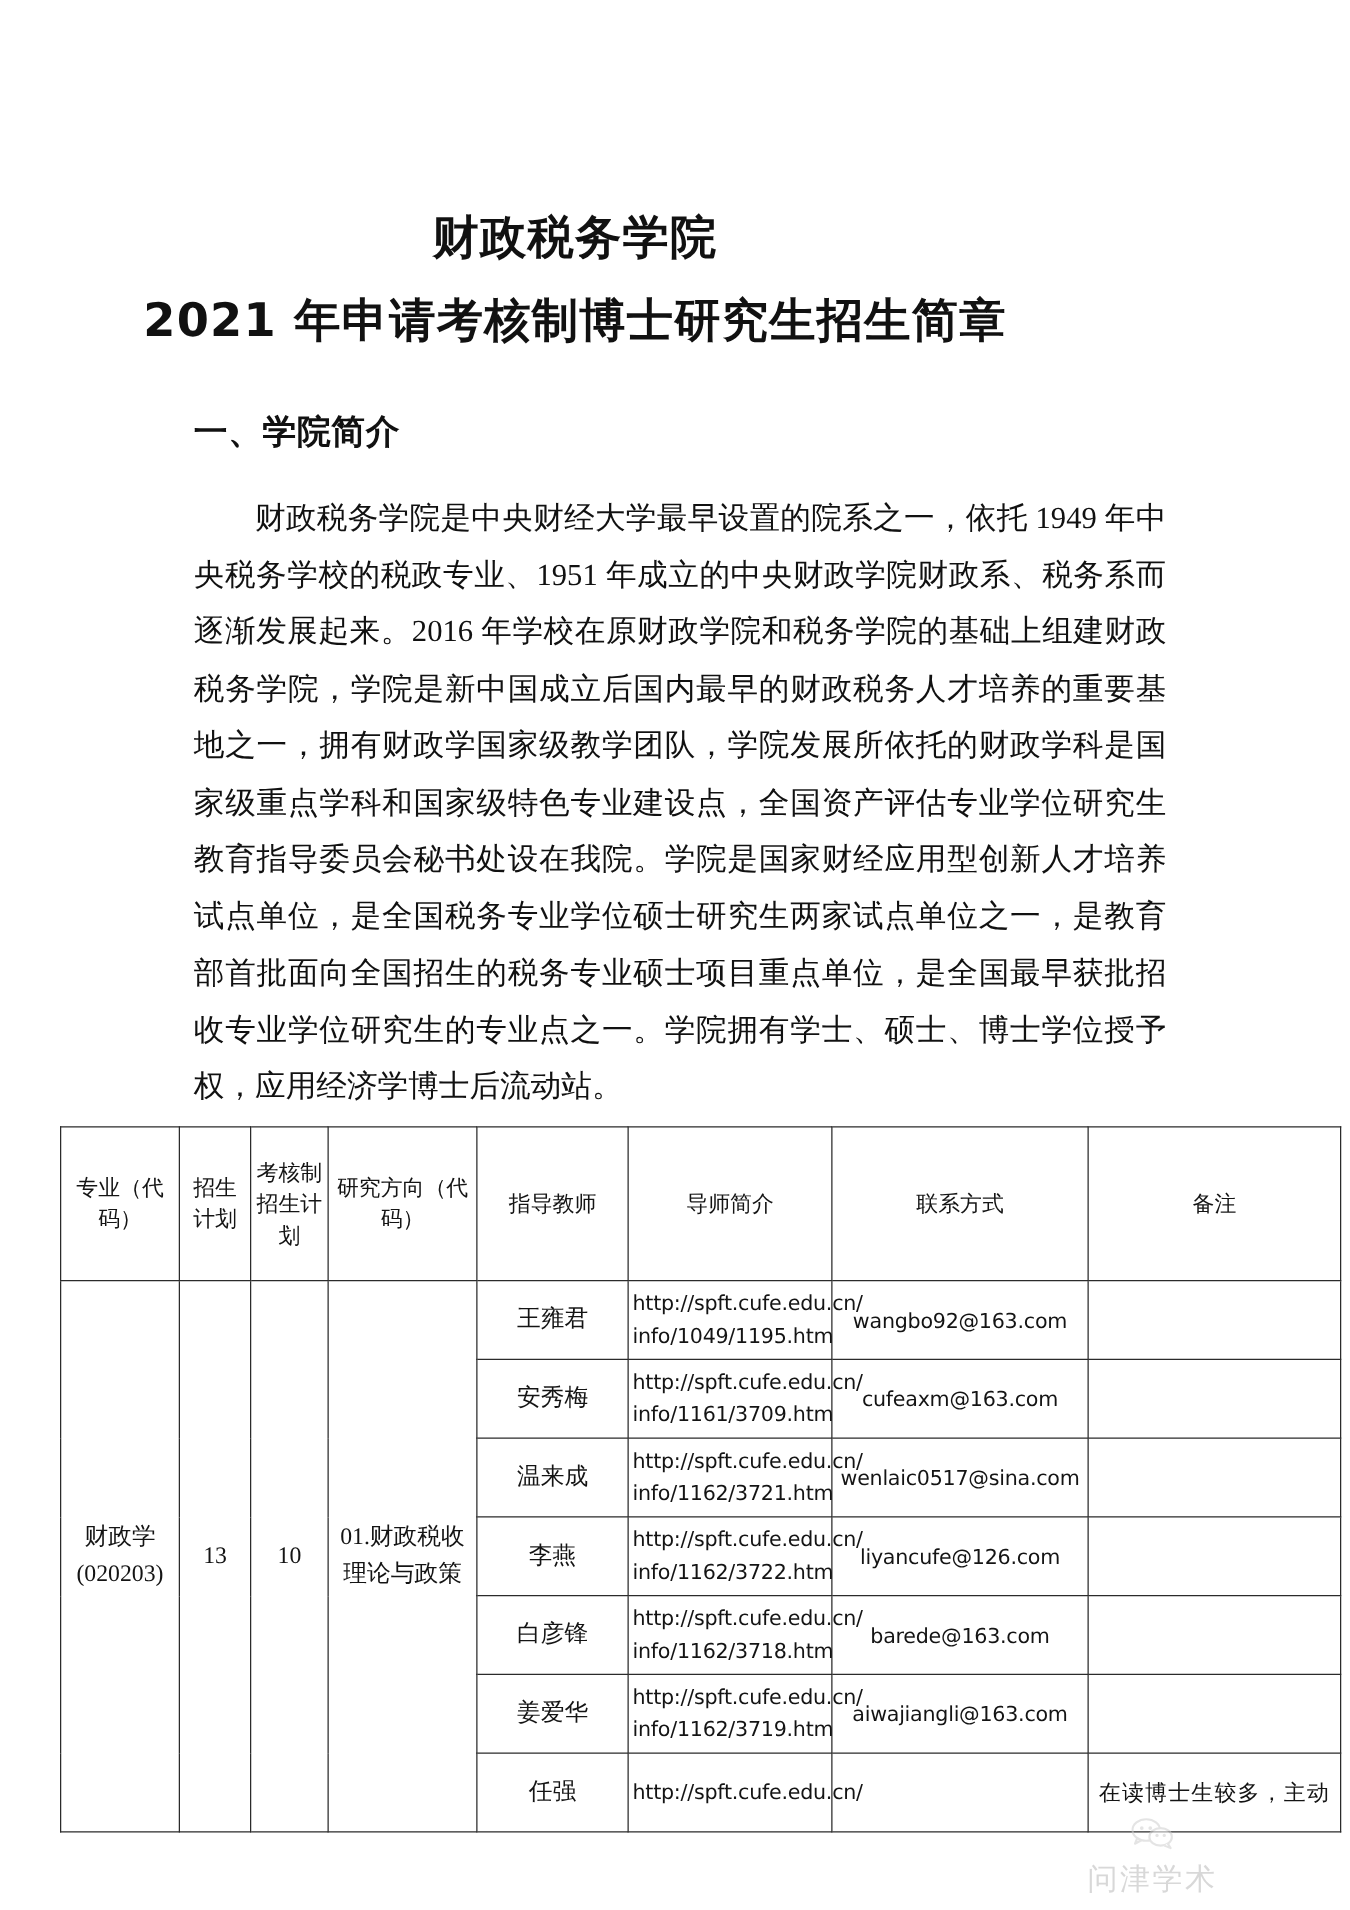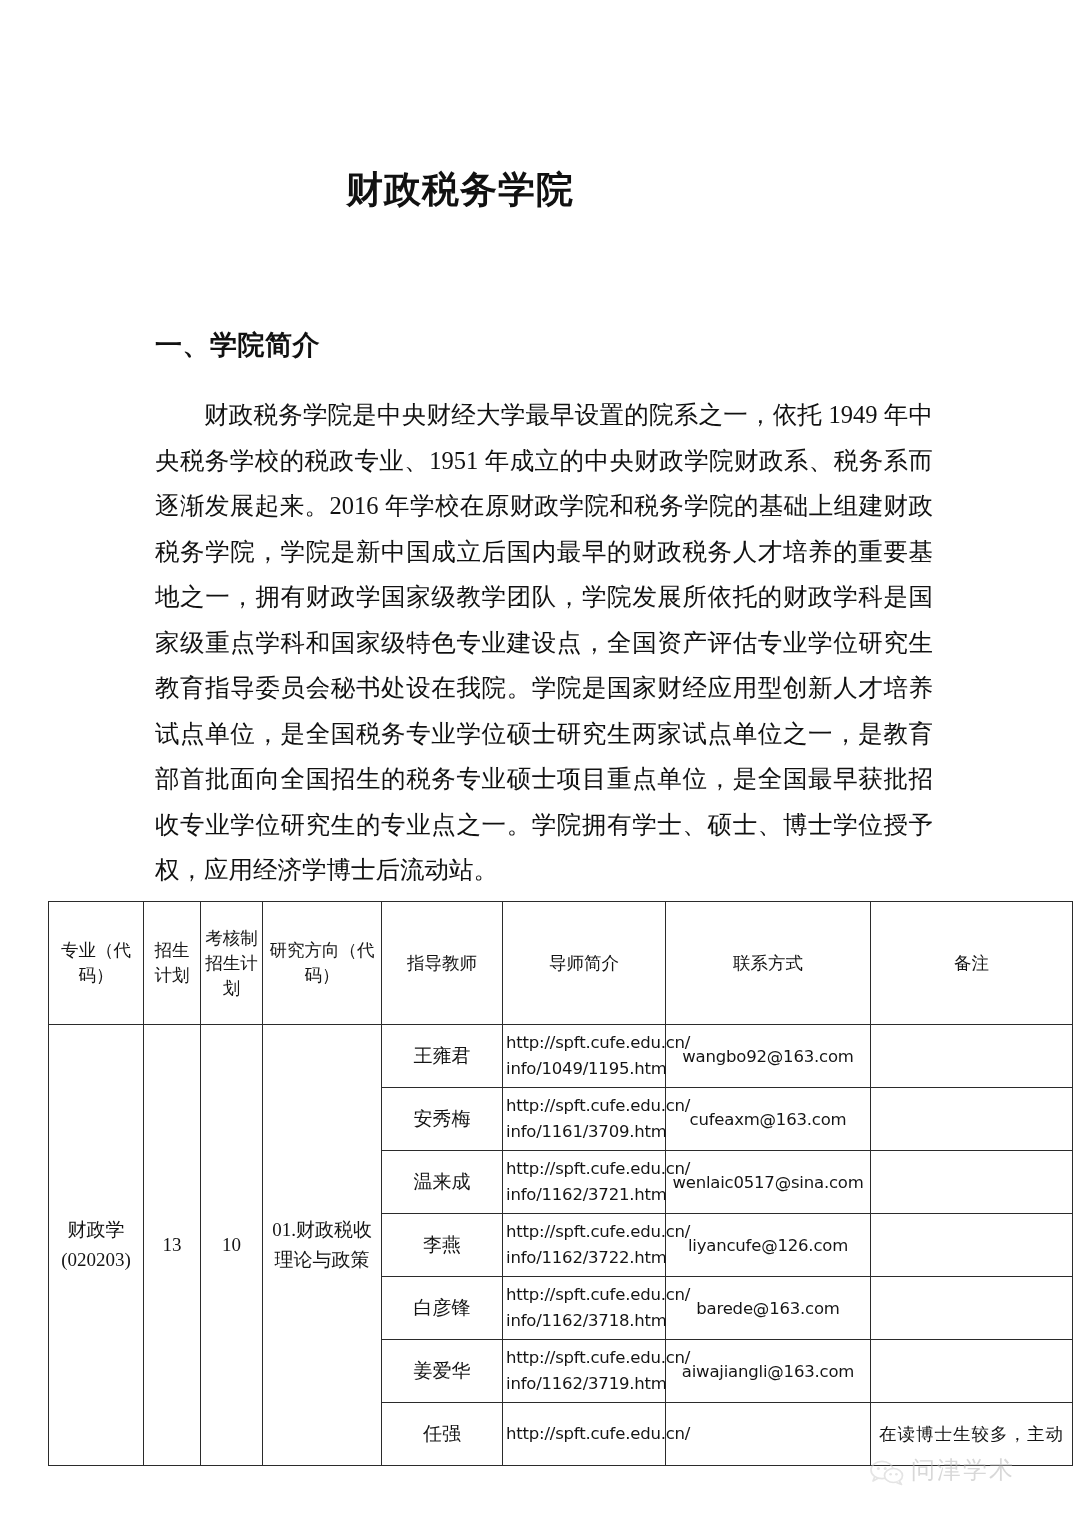--- a/index.html
+++ b/index.html
@@ -144,23 +144,24 @@
     top: 1448px;
     left: 852px;
     width: 228px;
     height: 80px;
   }
   .wm-top {
     position: absolute;
     top: 6px;
     left: 18px;
     display: flex;
-    align-items: flex-end;
+    align-items: center;
     gap: 7px;
     opacity: 0.55;
+    flex-direction: column;
   }
   .wm-chat-icon { display: block; }
   .wm-brand {
     font-family: "DejaVu Sans", "Liberation Sans", sans-serif;
     font-size: 24px;
     color: #b9b9b9;
     letter-spacing: 2px;
     font-weight: 500;
   }
   .wm-bottom {
@@ -174,20 +175,21 @@
     letter-spacing: 0.5px;
     white-space: nowrap;
   }
 </style>
 </head>
 <body>
 
 <div class="page">
 
   <div class="doc-title doc-title-1">财政税务学院</div>
+  <div class="doc-title doc-title-2">2021 年申请考核制博士研究生招生简章</div>
 
   <div class="section-heading" id="sec1-heading">一、学院简介</div>
   <div class="body-para">财政税务学院是中央财经大学最早设置的院系之一，依托 1949 年中央税务学校的税政专业、1951 年成立的中央财政学院财政系、税务系而逐渐发展起来。2016 年学校在原财政学院和税务学院的基础上组建财政税务学院，学院是新中国成立后国内最早的财政税务人才培养的重要基地之一，拥有财政学国家级教学团队，学院发展所依托的财政学科是国家级重点学科和国家级特色专业建设点，全国资产评估专业学位研究生教育指导委员会秘书处设在我院。学院是国家财经应用型创新人才培养试点单位，是全国税务专业学位硕士研究生两家试点单位之一，是教育部首批面向全国招生的税务专业硕士项目重点单位，是全国最早获批招收专业学位研究生的专业点之一。学院拥有学士、硕士、博士学位授予权，应用经济学博士后流动站。</div>
 
 
   <div class="tbl-wrap">
     <table class="adm">
       <thead>
         <tr>
           <th class="c-major">专业（代码）</th>

